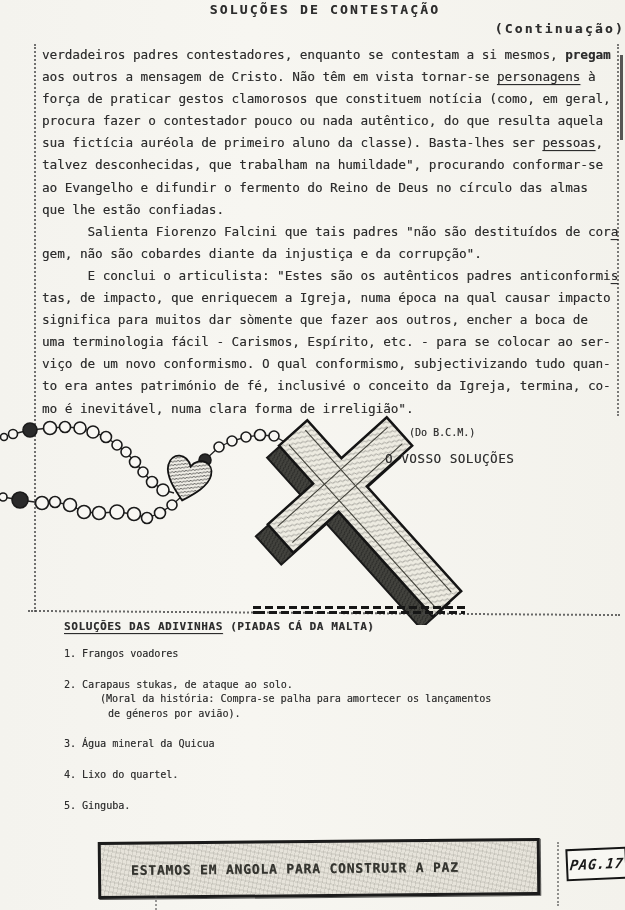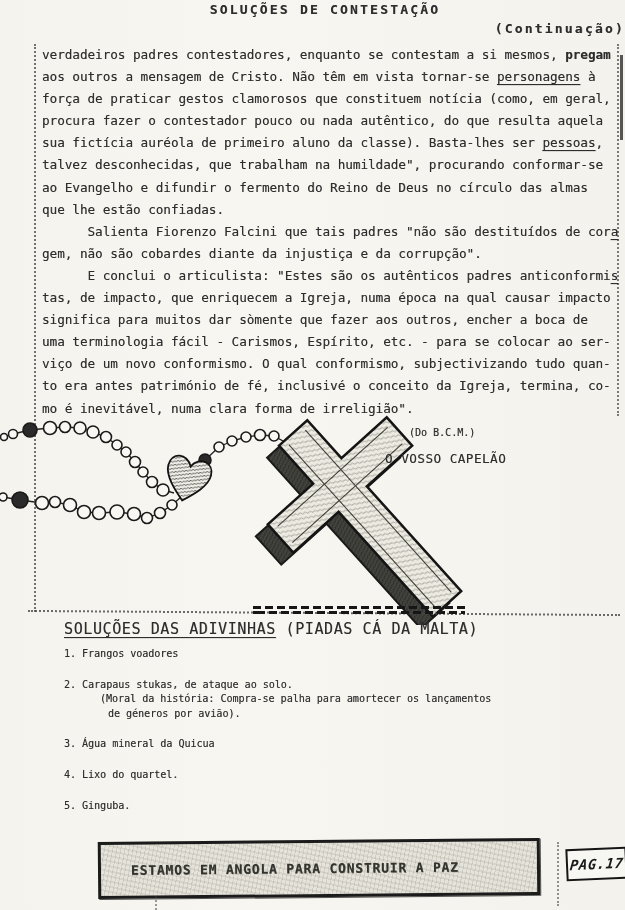--- a/index.html
+++ b/index.html
@@ -34,22 +34,22 @@
   .edge-bar{position:absolute;left:620px;top:55px;width:3px;height:85px;
     background:#3a3a3a;opacity:.85;}
   .credit{position:absolute;left:409px;top:427px;font-size:10px;white-space:pre;}
   .signature{position:absolute;left:385px;top:451px;font-size:12.6px;letter-spacing:0.5px;white-space:pre;}
   .illustration{position:absolute;left:0;top:405px;width:500px;height:220px;}
   .h-dotted{position:absolute;left:28px;top:612px;width:592px;
     border-top:2px dotted rgba(70,70,70,0.8);transform:rotate(0.4deg);}
   .dash-strip{position:absolute;left:253px;width:212px;height:3px;
     background:repeating-linear-gradient(90deg,#161616 0 8px,rgba(0,0,0,0) 8px 12px);}
   .ds1{top:606px;} .ds2{top:611px;background-position:4px 0;}
-  .sol-heading{position:absolute;left:64px;top:620px;font-size:15px;
-    font-weight:400;letter-spacing:0.6px;white-space:pre;}
+  .sol-heading{position:absolute;left:64px;top:620px;font-size:11px;
+    font-weight:700;letter-spacing:0.6px;white-space:pre;}
   .sol-list{position:absolute;left:64px;top:647px;font-size:10px;
     line-height:14.6px;white-space:pre;}
   .sol-item{margin-top:16px;}
   .sol-item:first-child{margin-top:0;}
   .sol-note{padding-left:36px;}
   .sol-note.n1{padding-left:44px;}
   .banner{
     position:absolute;left:98px;top:840px;width:436px;height:51px;
     border:3px solid #1b1b1b;box-shadow:1px 1px 0 rgba(20,20,20,.7);
     transform:rotate(-0.55deg);
@@ -154,21 +154,21 @@
       <g transform="rotate(-42 340 485)" stroke="#26261f" stroke-width="1.1" fill="none" opacity="0.85">
         <line x1="329" y1="421" x2="329" y2="639"></line>
         <line x1="351" y1="421" x2="351" y2="639"></line>
         <line x1="266" y1="474" x2="414" y2="474"></line>
         <line x1="266" y1="496" x2="414" y2="496"></line>
       </g>
     </g>
   </svg>
 
   <div class="credit ink">(Do B.C.M.)</div>
-  <div class="signature ink">O VOSSO CAPELÃO</div>
+  <div class="signature ink">O VOSSO SOLUÇÕES</div>
 
   <div class="h-dotted"></div>
   <div class="dash-strip ds1"></div>
   <div class="dash-strip ds2"></div>
 
   <div class="sol-heading ink"><span class="u">SOLUÇÕES DAS ADIVINHAS</span><span> (PIADAS CÁ DA MALTA)</span></div>
 
   <div id="sol-list" class="sol-list ink"><div class="sol-item">1. Frangos voadores</div><div class="sol-item">2. Carapaus stukas, de ataque ao solo.</div><div class="sol-note n0">(Moral da história: Compra-se palha para amortecer os lançamentos</div><div class="sol-note n1">de géneros por avião).</div><div class="sol-item">3. Água mineral da Quicua</div><div class="sol-item">4. Lixo do quartel.</div><div class="sol-item">5. Ginguba.</div></div>
 
   <div class="banner">

